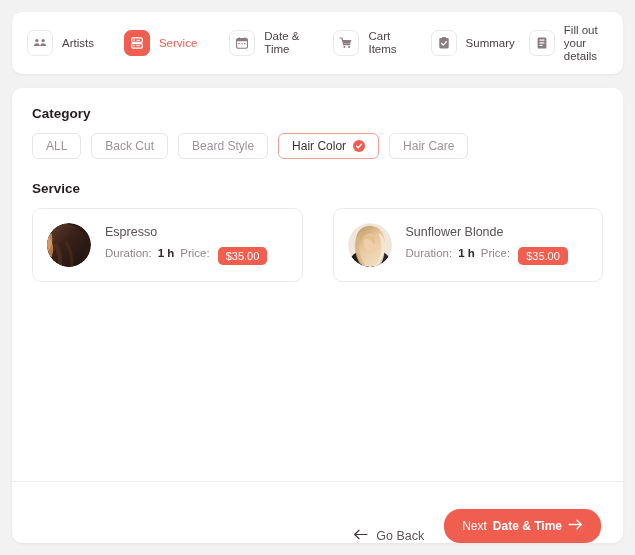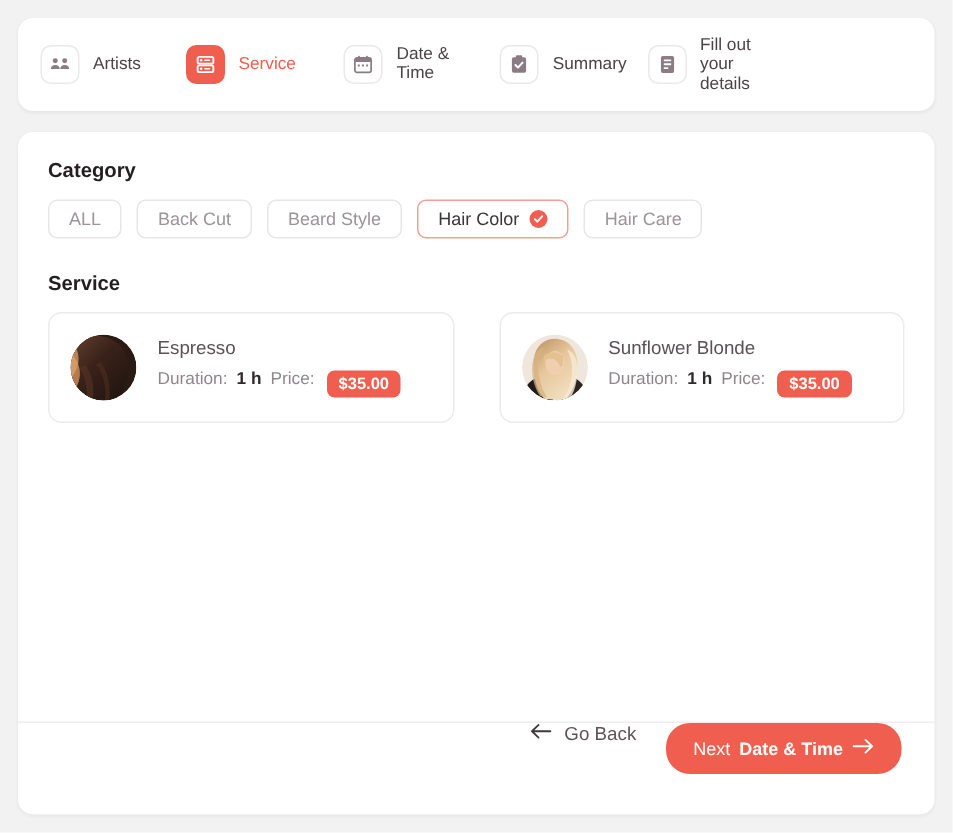--- a/index.html
+++ b/index.html
@@ -169,32 +169,32 @@
     align-items: flex-start;
     gap: 6px;
     font-size: 11.5px;
     color: #8e878c;
   }
   .svc-meta b { color: #2f2a2d; font-weight: bold; }
   .price-badge {
     background: #ef5e4e;
     color: #ffffff;
     font-size: 11px;
-    font-weight: bold;
+    font-weight: normal;
     border-radius: 5px;
     padding: 3px 8px;
     margin-left: 2px;
   }
 
   
   .panel-footer {
     border-top: 1px solid #eeeef0;
     height: 62px;
     display: flex;
-    align-items: flex-start;
+    align-items: flex-end;
     justify-content: flex-end;
     gap: 20px;
     padding: 0 22px;
   }
   .go-back {
     background: none;
     border: none;
     display: inline-flex;
     align-items: center;
     gap: 8px;
@@ -261,20 +261,32 @@
           <rect x="10.4" y="1.3" width="1.3" height="2.6" rx="0.6" fill="#8a7c82"></rect>
           <rect x="4" y="8" width="1.5" height="1.5" fill="#8a7c82"></rect>
           <rect x="7.2" y="8" width="1.5" height="1.5" fill="#8a7c82"></rect>
           <rect x="10.4" y="8" width="1.5" height="1.5" fill="#8a7c82"></rect>
         </svg>
       </span>
       <span class="step-label">Date &amp;
 Time</span>
     </div>
 
+    <div class="step w-cart">
+      <span class="step-icon">
+        <svg width="14" height="14" viewBox="0 0 16 16">
+          <path d="M1.2 2.3h2.1l2 7.6h7.2" fill="none" stroke="#8a7c82" stroke-width="1.3" stroke-linecap="round" stroke-linejoin="round"></path>
+          <path d="M4.2 4.6h10l-1.5 4.2H5.3z" fill="#8a7c82"></path>
+          <circle cx="6.2" cy="12.6" r="1.2" fill="#8a7c82"></circle>
+          <circle cx="11.6" cy="12.6" r="1.2" fill="#8a7c82"></circle>
+        </svg>
+      </span>
+      <span class="step-label">Cart
+Items</span>
+    </div>
 
     <div class="step">
       <span class="step-icon">
         <svg width="14" height="14" viewBox="0 0 16 16">
           <rect x="2.6" y="2.4" width="10.8" height="11.8" rx="1.5" fill="#8a7c82"></rect>
           <rect x="5.6" y="1" width="4.8" height="2.6" rx="0.9" fill="#8a7c82"></rect>
           <path d="M5.3 8.4l1.9 2 3.5-3.8" fill="none" stroke="#ffffff" stroke-width="1.5" stroke-linecap="round" stroke-linejoin="round"></path>
         </svg>
       </span>
       <span class="step-label">Summary</span>

